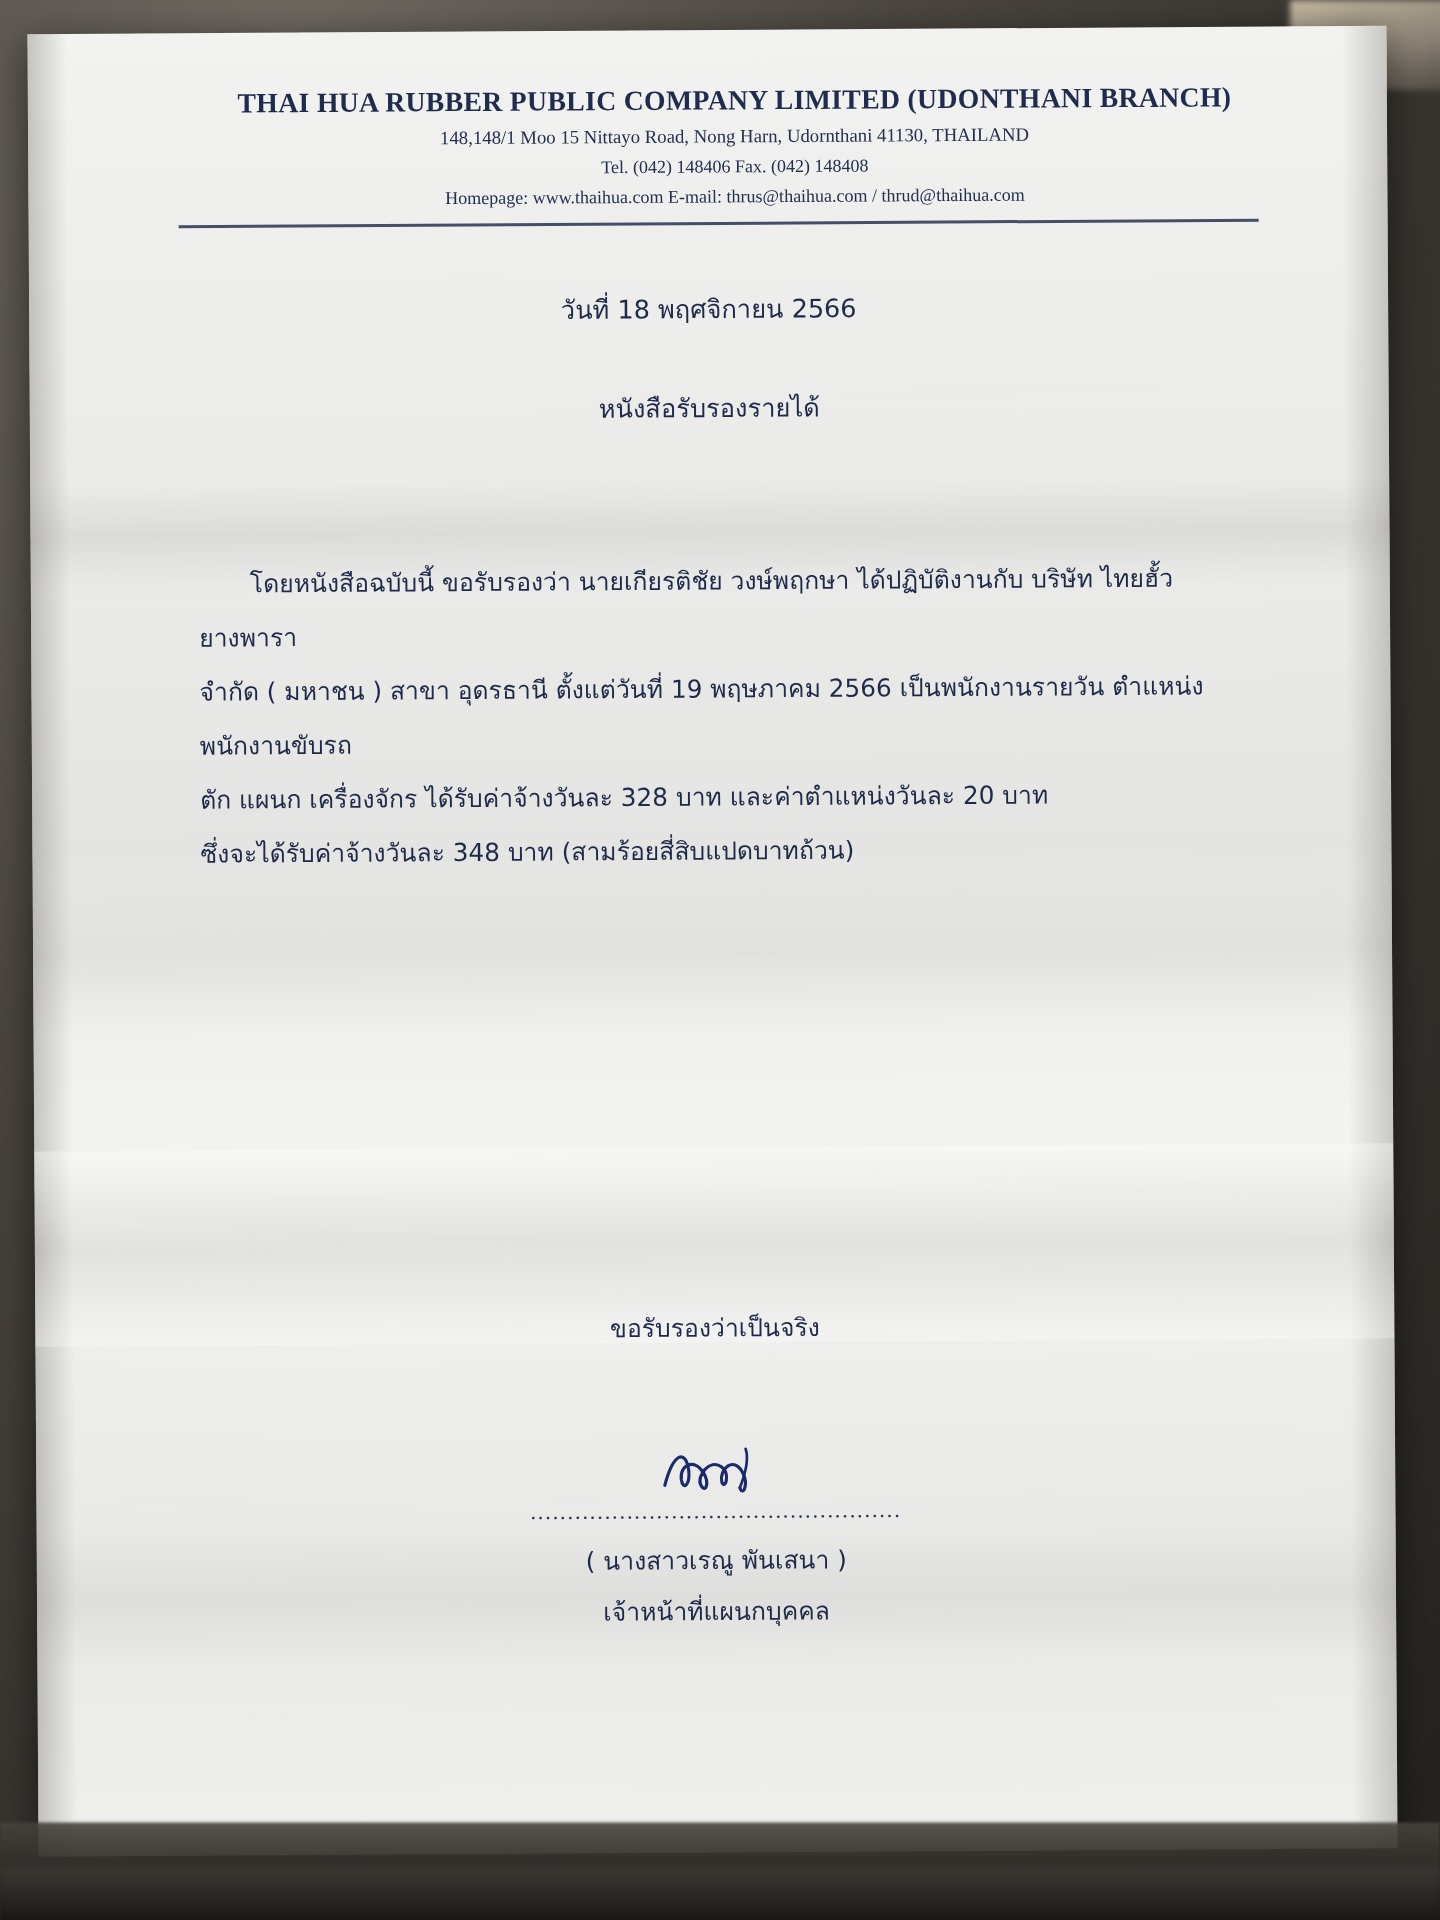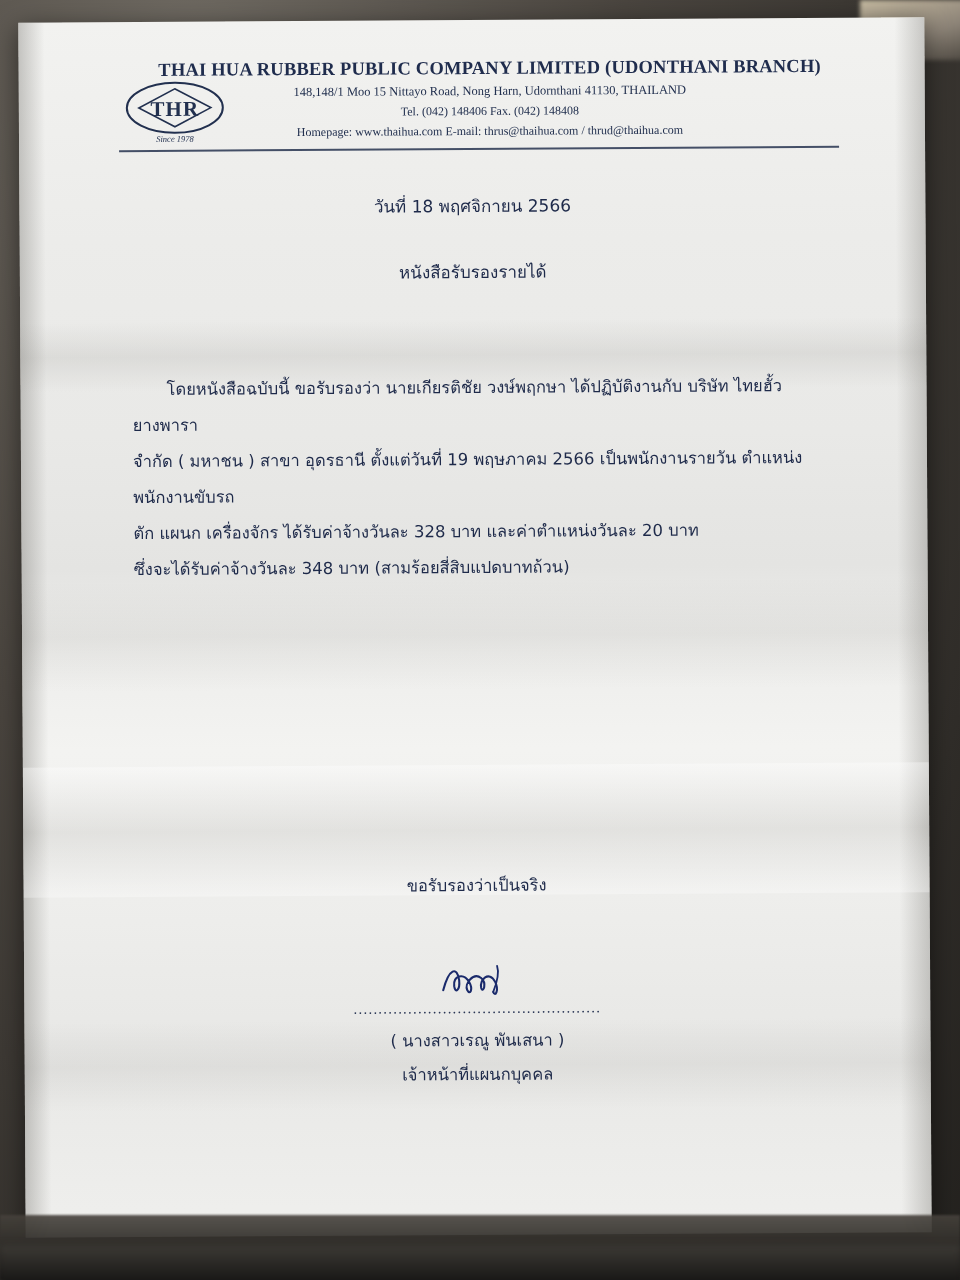--- a/index.html
+++ b/index.html
@@ -203,28 +203,20 @@
 
   <div id="sheet">
     <div class="edge-shadow-left"></div>
     <div class="edge-shadow-right"></div>
     <div class="crease c1"></div>
     <div class="crease c2"></div>
     <div class="crease c3"></div>
     <div class="crease c4"></div>
 
     <div class="letterhead">
-      <div class="logo">
-        <svg width="104" height="74" viewBox="0 0 104 74">
-          <ellipse cx="52" cy="32" rx="48" ry="25" fill="none" stroke="#22304f" stroke-width="2"></ellipse>
-          <polygon points="52,13 88,32 52,51 16,32" fill="none" stroke="#22304f" stroke-width="1.6"></polygon>
-          <text x="52" y="40" text-anchor="middle" font-family="Liberation Serif, serif" font-size="21" font-weight="bold" fill="#22304f" letter-spacing="1">THR</text>
-          <text x="52" y="66" text-anchor="middle" font-family="Liberation Serif, serif" font-size="8.5" font-style="italic" fill="#22304f">Since 1978</text>
-        </svg>
-      </div>
       <div class="company-name">THAI HUA RUBBER PUBLIC COMPANY LIMITED (UDONTHANI BRANCH)</div>
       <div class="addr-line">148,148/1 Moo 15 Nittayo Road, Nong Harn, Udornthani 41130,  THAILAND</div>
       <div class="addr-line small">Tel. (042) 148406  Fax. (042) 148408</div>
       <div class="addr-line small">Homepage: www.thaihua.com    E-mail: thrus@thaihua.com / thrud@thaihua.com</div>
     </div>
     <div class="rule"></div>
 
     <div class="doc-date thai">วันที่  18 พฤศจิกายน 2566</div>
     <div class="doc-title thai">หนังสือรับรองรายได้</div>
 

